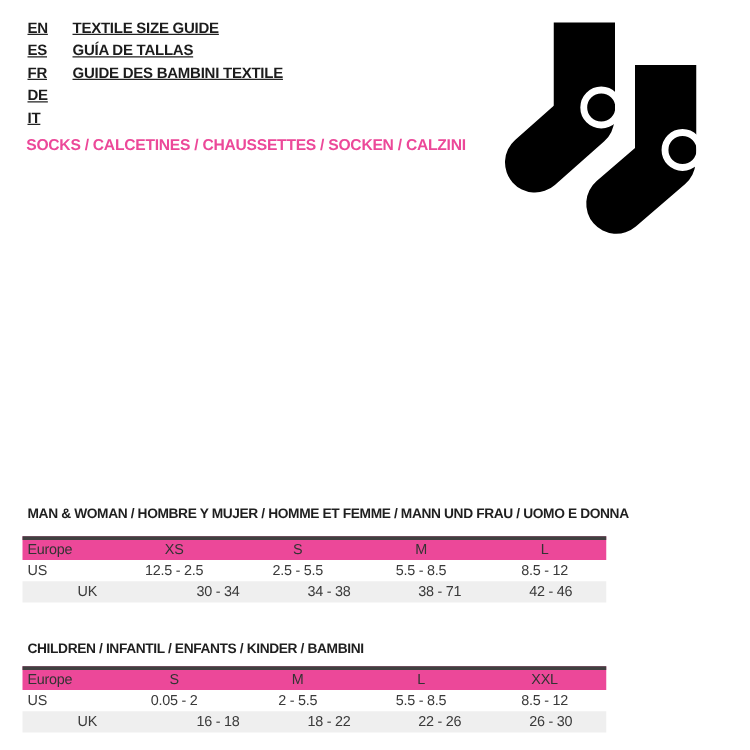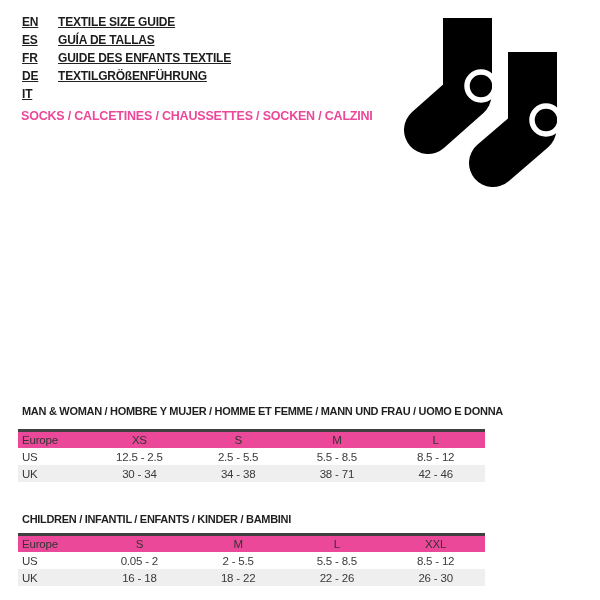--- a/index.html
+++ b/index.html
@@ -39,43 +39,42 @@
   }
   .lbl-1 { left:22px; top:404px; }
   .lbl-2 { left:22px; top:512px; }
   .size-table {
     width:467px; font-size:11.5px; color:#3a3a3a; letter-spacing:-0.2px;
   }
   .tbl-1 { left:18px; top:429px; }
   .tbl-2 { left:18px; top:533px; }
   .t-row { display:flex; height:17px; align-items:center; }
   .t-head { height:16px; background:#ec4899; border-top:3px solid #404040; color:#333; }
-  .t-alt  { background:#efefef; }
+  .t-alt  { background:#efefef;padding-left:40px; }
   .cell { flex:1; text-align:center; white-space:nowrap; }
   .c-region { flex:0 0 72px; text-align:left; padding-left:4px; box-sizing:border-box; }
 </style>
 </head>
 <body>
 
 <div class="abs lang-block">
   <div class="lang-line">
     <span class="lang-code">EN</span>
     <span>TEXTILE SIZE GUIDE</span>
   </div>
   <div class="lang-line">
     <span class="lang-code">ES</span>
     <span>GUÍA DE TALLAS</span>
   </div>
   <div class="lang-line">
     <span class="lang-code">FR</span>
-    <span>GUIDE DES ENFANTS TEXTILE</span>
+    <span>GUIDE DES BAMBINI TEXTILE</span>
   </div>
   <div class="lang-line">
     <span class="lang-code">DE</span>
-    <span>TEXTILGRÖßENFÜHRUNG</span>
   </div>
   <div class="lang-line">
     <span class="lang-code">IT</span>
   </div>
 </div>
 
 <div class="abs category">SOCKS / CALCETINES / CHAUSSETTES / SOCKEN / CALZINI</div>
 
 <svg class="abs socks-icon" viewBox="0 0 170 195" width="170" height="195" xmlns="http://www.w3.org/2000/svg">
   <g>

